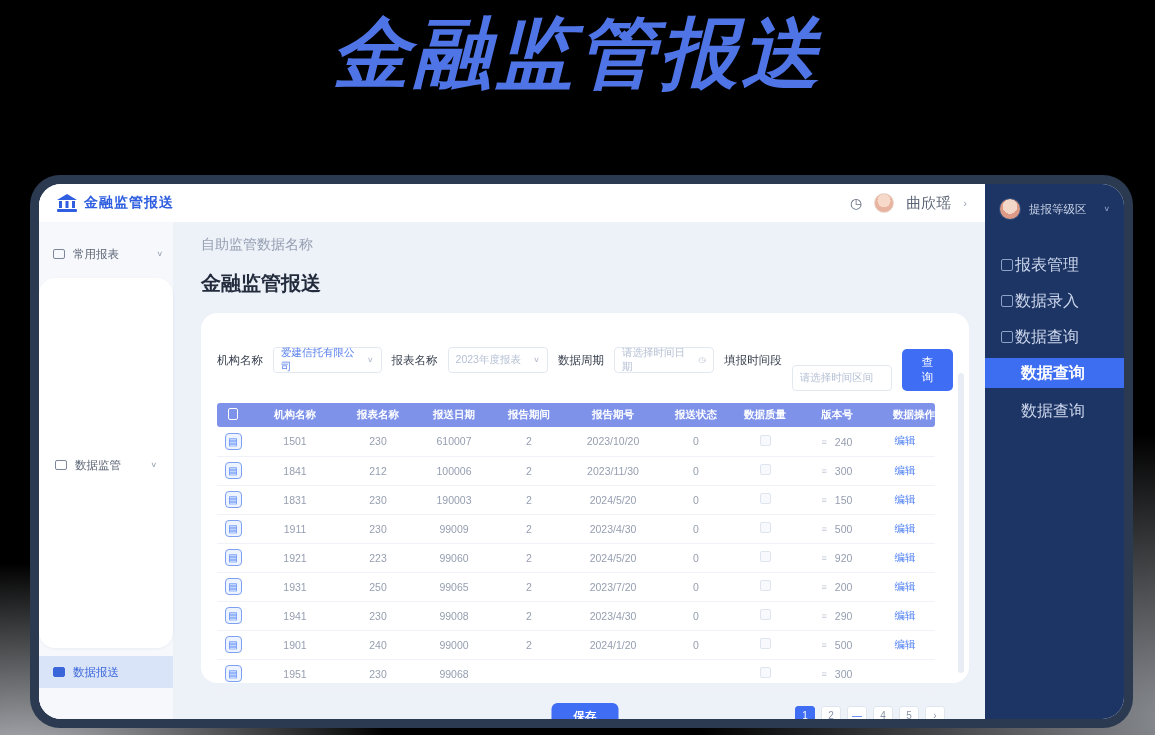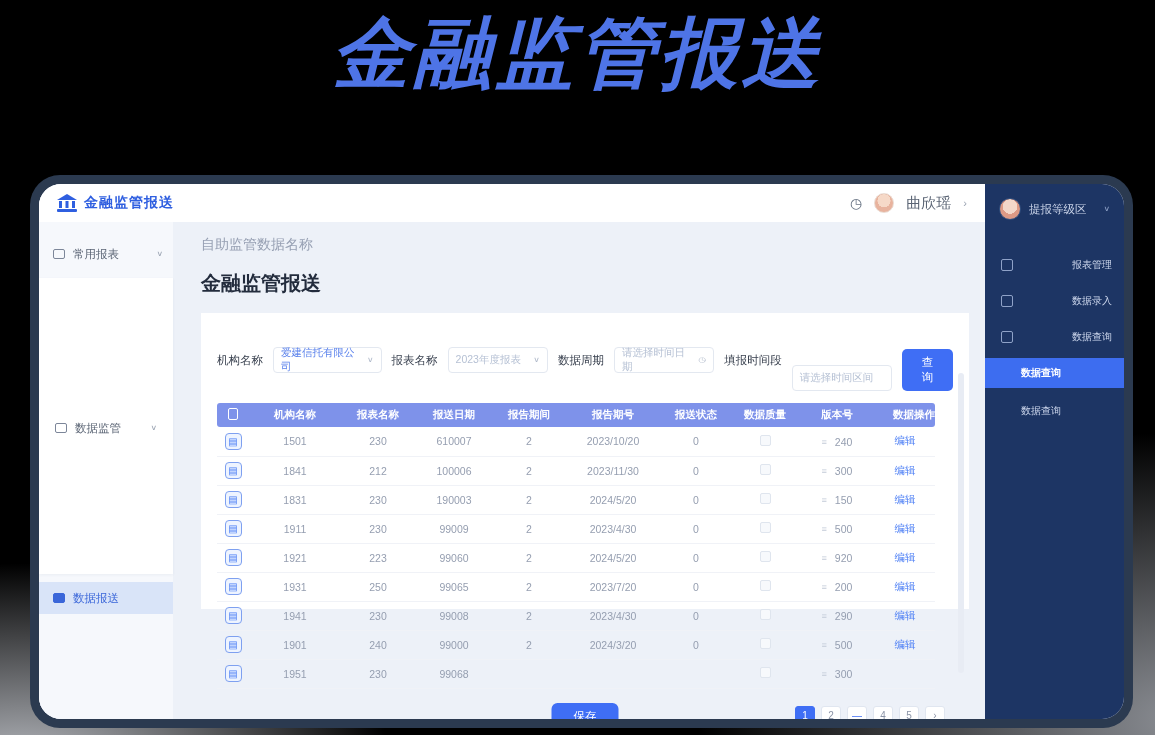--- a/index.html
+++ b/index.html
@@ -54,21 +54,21 @@
     width:12px; height:10px; border:1.2px solid #7c8699; border-radius:2px; flex:0 0 auto;
   }
   .side-item .s-caret { margin-left:auto; font-size:9px; color:#9aa3b2; transform:scaleY(.8); }
   .side-item.card { background:#fff; box-shadow:0 1px 3px rgba(40,60,110,.06); }
   .side-item.active { background:#d9e4f8; color:#3a66d9; }
   .side-item.active .s-icon { border-color:#3a66d9; background:#3a66d9; }
   
   .content { flex:1; padding:14px 16px 0 28px; min-width:0; }
   .breadcrumb { font-size:14px; color:#97a0b3; margin-bottom:16px; }
   .page-title { font-size:20px; font-weight:700; color:#232c3d; margin-bottom:16px; }
-  .card { background:#fff; border-radius:0; padding:16px 16px 12px; position:relative; height:296px; }
+  .card { background:#fff; border-radius:16px; padding:16px 16px 12px; position:relative; height:370px; }
   .card-scrollbar { position:absolute; right:5px; top:60px; width:6px; height:300px;
     background:#e8ecf4; border-radius:3px; }
   
   .filters { display:flex; align-items:center; gap:10px; font-size:11.5px; color:#39414f; }
   .f-label { flex:0 0 auto; white-space:nowrap; }
   .f-box {
     height:26px; border:1px solid #e3e8f0; border-radius:4px; background:#fff;
     display:flex; align-items:center; padding:0 7px; gap:6px; font-size:10.5px; color:#b6c1d4;
   }
   .f-box .f-caret { margin-left:auto; color:#aeb8c9; font-size:9px; transform:scaleY(.8); }
@@ -100,41 +100,41 @@
   .cell-check { display:inline-block; width:11px; height:11px; border:1px solid #dfe5ee;
     border-radius:2px; background:#f7f9fc; }
   .ver-wrap { display:inline-flex; align-items:center; gap:8px; }
   .ver-handle { color:#c3cbd8; font-size:9px; }
   .edit-link { color:#4a7df5; cursor:pointer; }
   
   .card-footer { margin-top:14px; position:relative; height:26px; }
   .save-btn {
     position:absolute; left:50%; transform:translateX(-50%);
     background:#3f6ef5; color:#fff; border:none; border-radius:6px;
-    font-size:11.5px; padding:6px 22px; cursor:pointer;
+    font-size:11.5px; padding:6px 22px; cursor:pointer;font-weight:bold;
   }
   .pagination { position:absolute; right:8px; top:3px; display:flex; gap:6px; }
   .page-box {
     min-width:20px; height:20px; border:1px solid #e0e6f0; border-radius:3px;
     background:#fff; display:flex; align-items:center; justify-content:center;
     font-size:10px; color:#8a93a6; cursor:pointer; padding:0 3px;
   }
   .page-box.active { background:#3f6ef5; border-color:#3f6ef5; color:#fff; }
   .page-box.accent { color:#3f6ef5; }
   
   .panel { flex:1; background:#1d3564; padding-top:10px; min-width:0; }
   .panel-user { display:flex; align-items:center; gap:8px; padding:0 14px; height:30px; }
   .panel-avatar { width:22px; height:22px; border-radius:50%;
     background:radial-gradient(circle at 50% 38%, #f3d7c9 0 45%, #dd9a86 46% 100%); border:1px solid #33507f; }
   .panel-user-name { font-size:11.5px; color:#c9d3e8; }
   .panel-user-caret { margin-left:auto; font-size:9px; color:#8fa2c8; transform:scaleY(.8); }
   .panel-nav { margin-top:26px; }
   .p-item {
     height:30px; display:flex; align-items:center; gap:2px; padding:0 12px 0 16px;
-    font-size:10px; color:#ccd6ec; cursor:pointer; margin-bottom:6px;justify-content:space-between;
+    font-size:16px; color:#ccd6ec; cursor:pointer; margin-bottom:6px;
   }
   .p-item .p-icon { width:12px; height:12px; border:1.2px solid #8fa2c8; border-radius:2px; flex:0 0 auto; }
   .p-item.indent { padding-left:36px; }
   .p-item.active { background:#3d6df0; color:#fff; font-weight:700; margin-bottom:8px; }
 </style>
 </head>
 <body>
 
 <div class="hero">金融监管报送</div>
 
@@ -339,21 +339,21 @@
                         <span>290</span>
                       </span></td>
                     <td><span class="edit-link">编辑</span></td>
                   </tr>
                   <tr>
                     <td><span class="row-icon">▤</span></td>
                     <td>1901</td>
                     <td>240</td>
                     <td>99000</td>
                     <td>2</td>
-                    <td>2024/3/20</td>
+                    <td>2024/1/20</td>
                     <td>0</td>
                     <td><span class="cell-check"></span></td>
                     <td><span class="ver-wrap">
                         <span class="ver-handle">≡</span>
                         <span>500</span>
                       </span></td>
                     <td><span class="edit-link">编辑</span></td>
                   </tr>
                   <tr>
                     <td><span class="row-icon">▤</span></td>

